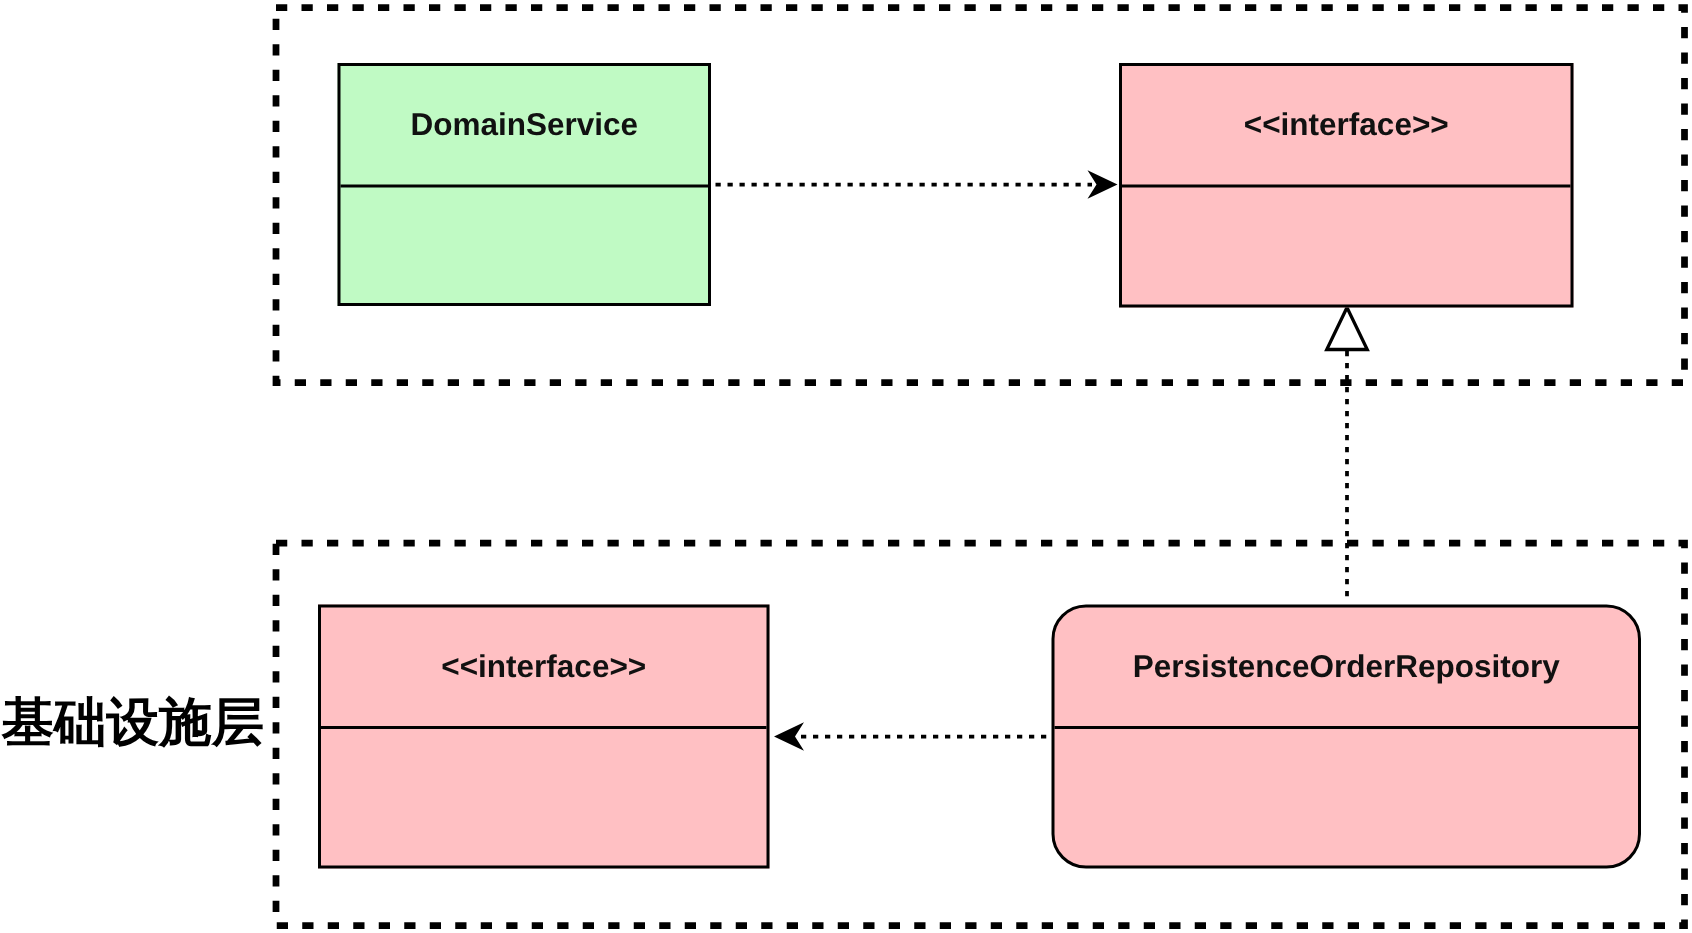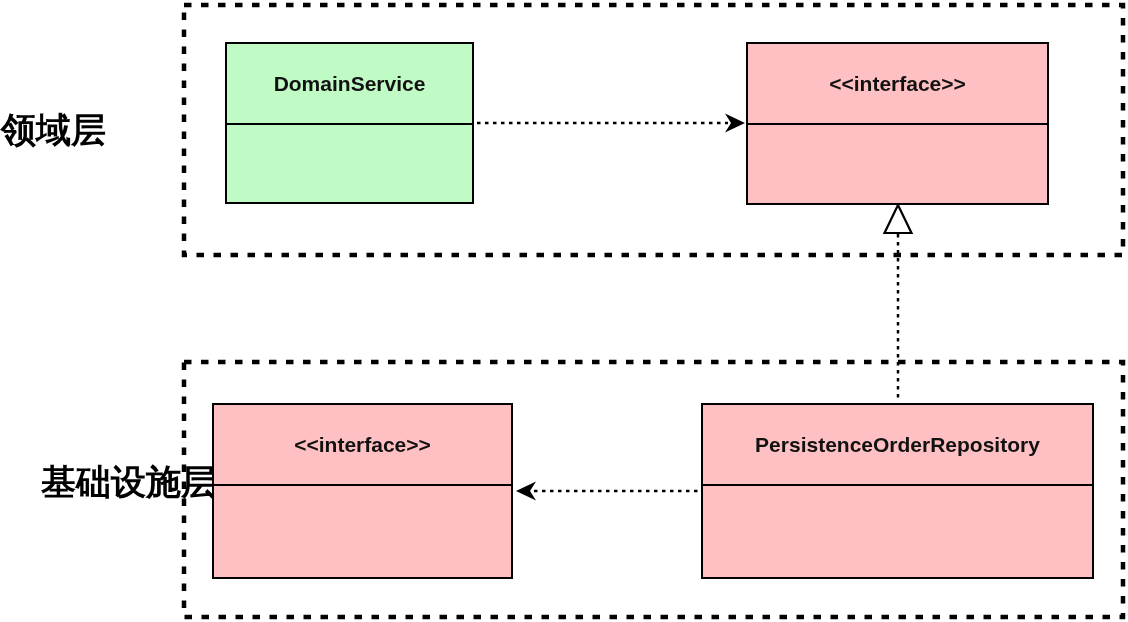--- a/index.html
+++ b/index.html
@@ -45,21 +45,21 @@
 
   .layer-label {
     position: absolute;
     font-size: 35px;
     font-weight: 700;
     line-height: 40px;
     color: #000;
     white-space: nowrap;
   }
   #label-domain { left: 1px; top: 110px; }
-  #label-infra  { left: 1px; top: 462px; margin-left: 40px; }
+  #label-infra  { left: 1px; top: 462px; }
 </style>
 </head>
 <body>
 
 <div class="stage">
 
   <svg class="wires" width="1128" height="622" viewBox="0 0 1128 622">
 
     <rect x="184" y="5" width="939" height="250" fill="none" stroke="#000" stroke-width="4.5" stroke-dasharray="7.5 9.5"></rect>
     <rect x="184" y="362" width="939" height="255" fill="none" stroke="#000" stroke-width="4.5" stroke-dasharray="7.5 9.5"></rect>
@@ -67,21 +67,20 @@
     <line x1="477" y1="123" x2="728" y2="123" stroke="#000" stroke-width="2.5" stroke-dasharray="3.5 4.5"></line>
     <polygon points="745,123 725,113.5 731,123 725,132.5" fill="#000"></polygon>
 
     <line x1="898" y1="234" x2="898" y2="402" stroke="#000" stroke-width="2.5" stroke-dasharray="3.5 4.5"></line>
     <polygon points="898,205 884.5,233 911.5,233" fill="#ffffff" stroke="#000" stroke-width="2.2" stroke-linejoin="miter"></polygon>
 
     <line x1="534" y1="491" x2="700" y2="491" stroke="#000" stroke-width="2.5" stroke-dasharray="3.5 4.5"></line>
     <polygon points="516,491 536,481.5 530,491 536,500.5" fill="#000"></polygon>
   </svg>
 
-  <div class="layer-label" id="label-domain">领域层</div>
   <div class="layer-label" id="label-infra">基础设施层</div>
 
   <div class="uml-class" id="box-domainservice" style="background-color: rgb(192, 250, 196);">
     <div class="uml-title">
       <div>DomainService</div>
     </div>
     <div class="uml-body"></div>
   </div>
 
   <div class="uml-class" id="box-orderrepo" style="background-color: rgb(255, 192, 195);">
@@ -91,20 +90,20 @@
     <div class="uml-body"></div>
   </div>
 
   <div class="uml-class" id="box-repository" style="background-color: rgb(255, 192, 195);">
     <div class="uml-title">
       <div>&lt;&lt;interface&gt;&gt;</div>
     </div>
     <div class="uml-body"></div>
   </div>
 
-  <div class="uml-class" id="box-persistence" style="background-color: rgb(255, 192, 195);">
+  <div class="uml-class" id="box-persistence" style="background-color: rgb(255, 192, 195); border-radius: 23px;">
     <div class="uml-title">
       <div>PersistenceOrderRepository</div>
     </div>
     <div class="uml-body"></div>
   </div>
 
 </div>
 
 </body></html>

